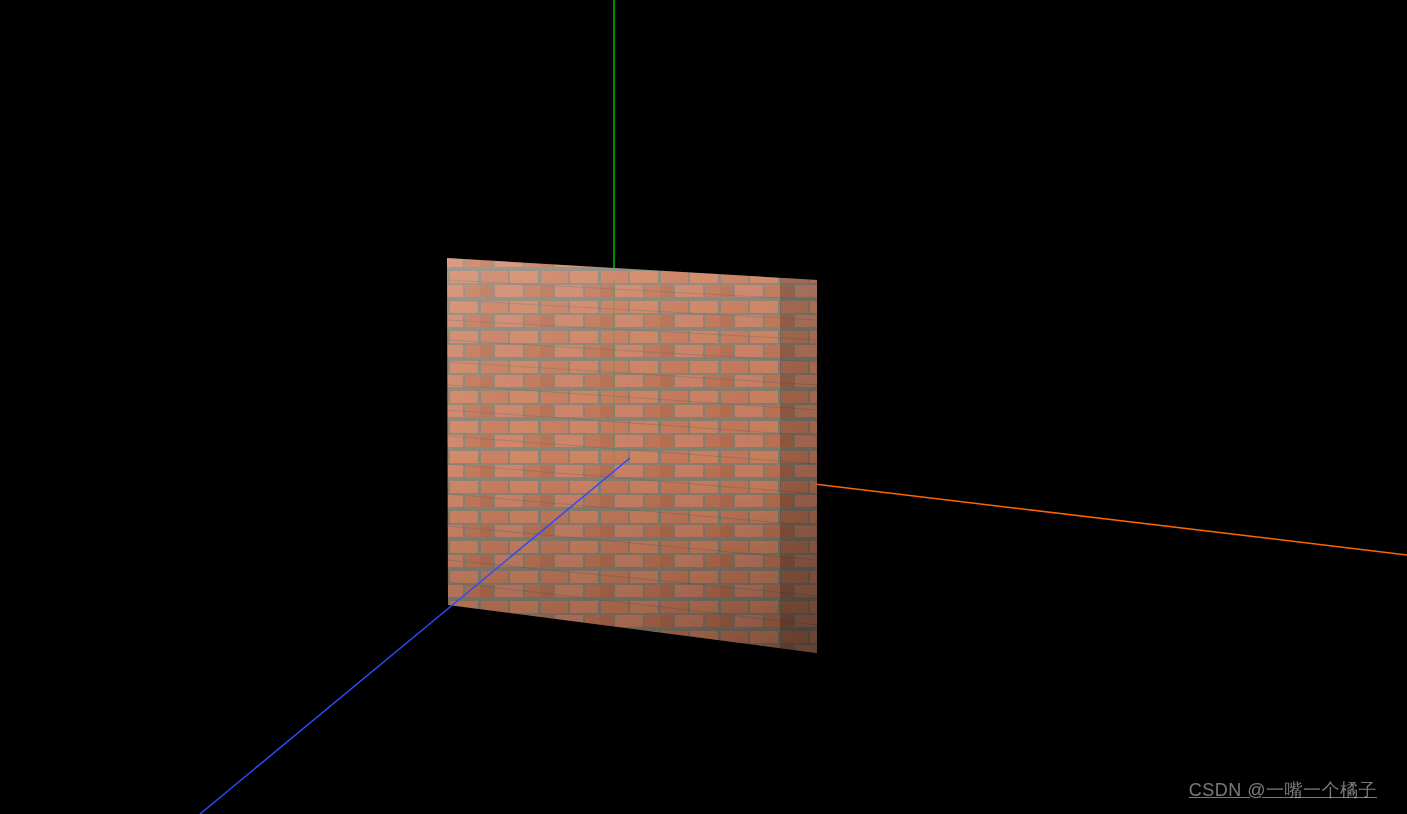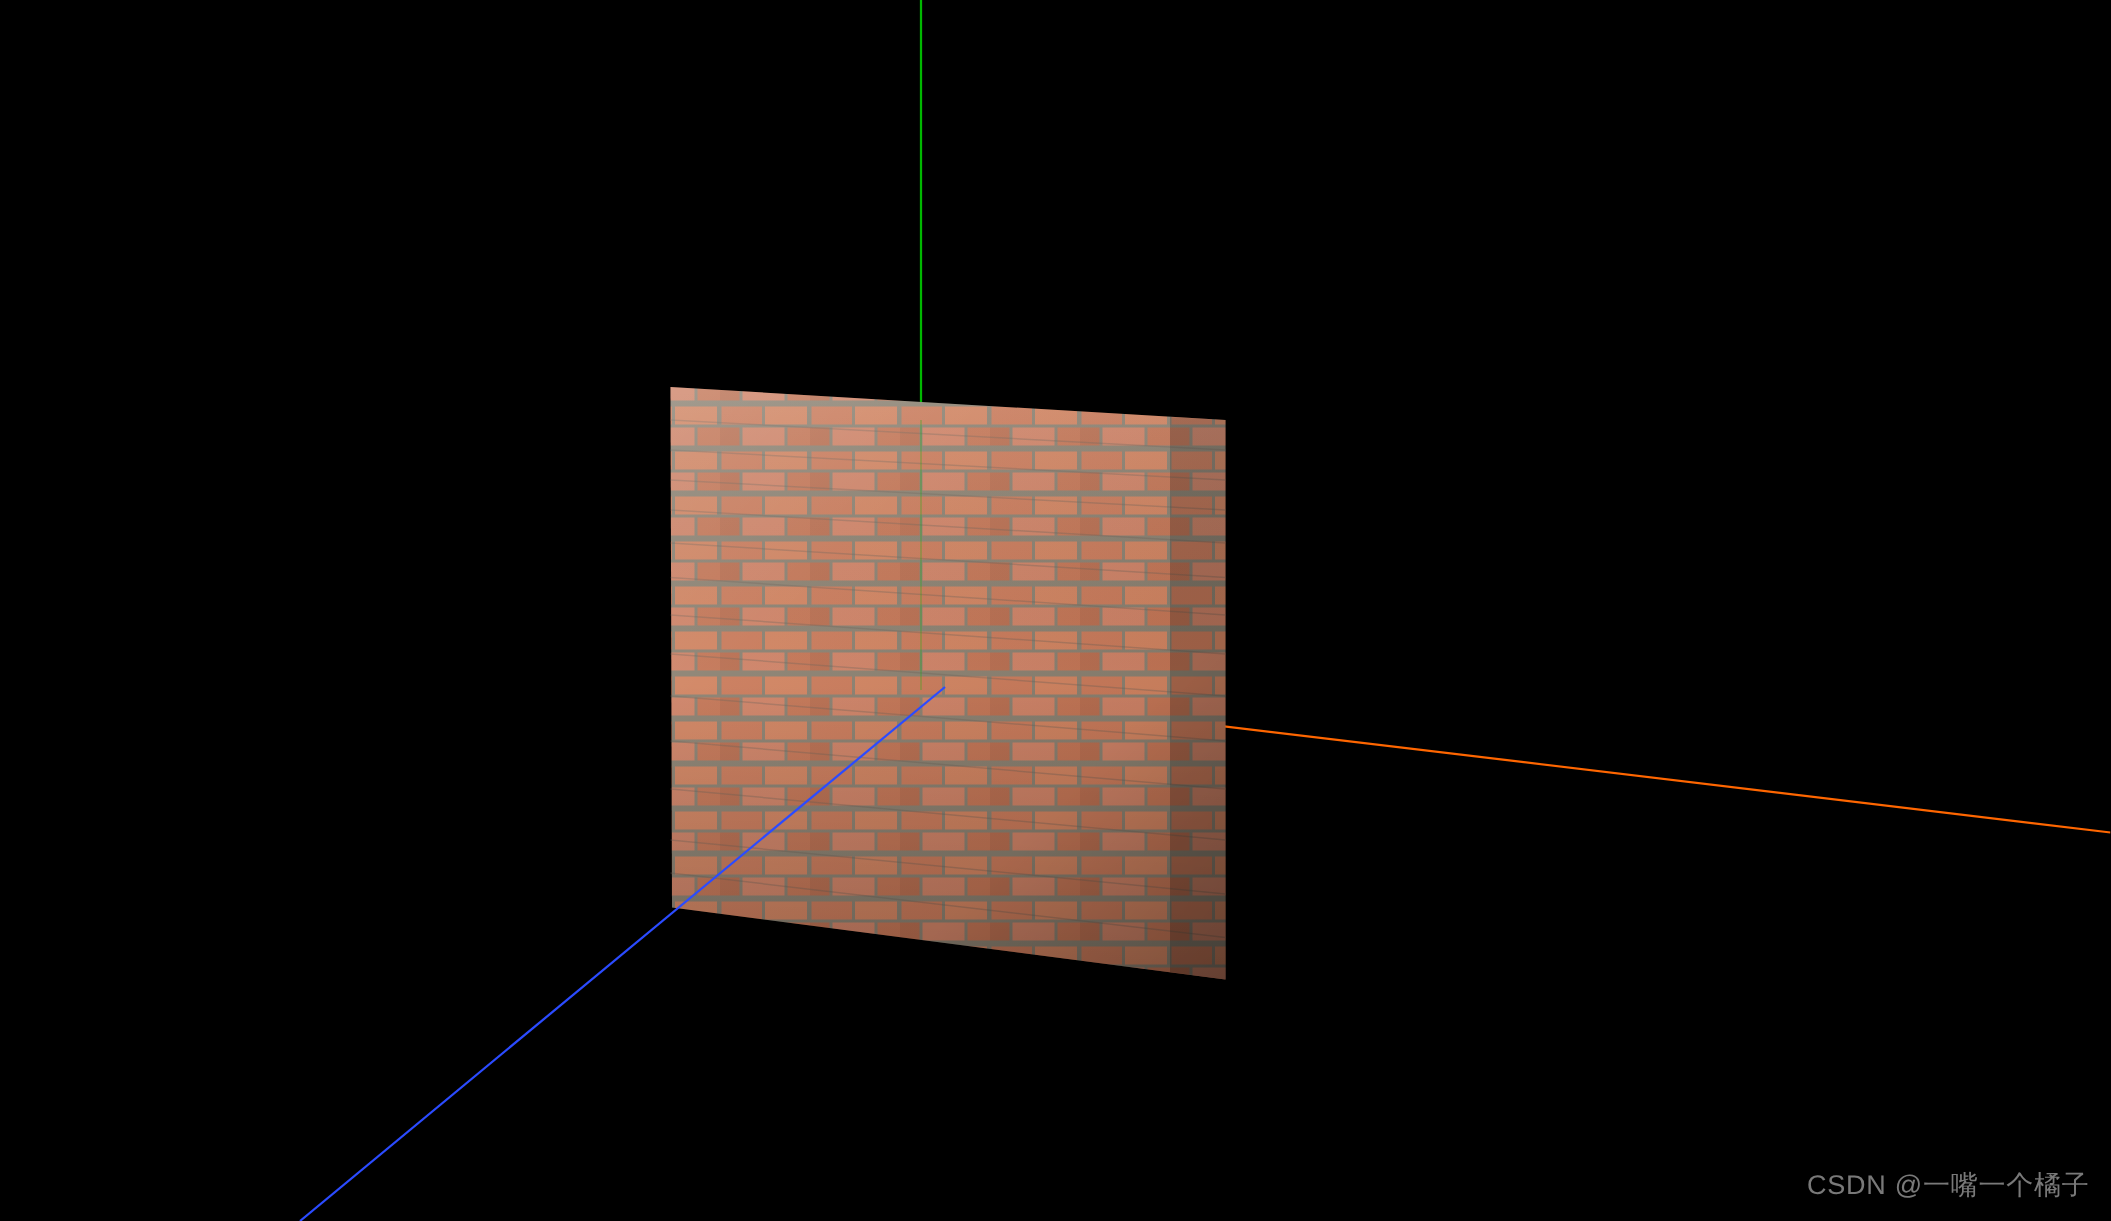--- a/index.html
+++ b/index.html
@@ -23,26 +23,27 @@
     .scene-svg {
       position: absolute;
       top: 0;
       left: 0;
       width: 100%;
       height: 100%;
     }
     .watermark {
       position: absolute;
       bottom: 12px;
-      right: 14px;
+      right: 30px;
       color: rgba(220, 220, 220, 0.55);
       font-size: 18px;
       letter-spacing: 0.5px;
       user-select: none;
       pointer-events: none;
+      text-decoration: underline;
     }
   </style>
 </head>
 <body>
 
 <div class="viewport">
   <svg class="scene-svg" viewBox="0 0 1407 814">
     <defs>
 
       <pattern id="brickPattern" x="0" y="0" width="60" height="30" patternUnits="userSpaceOnUse">

